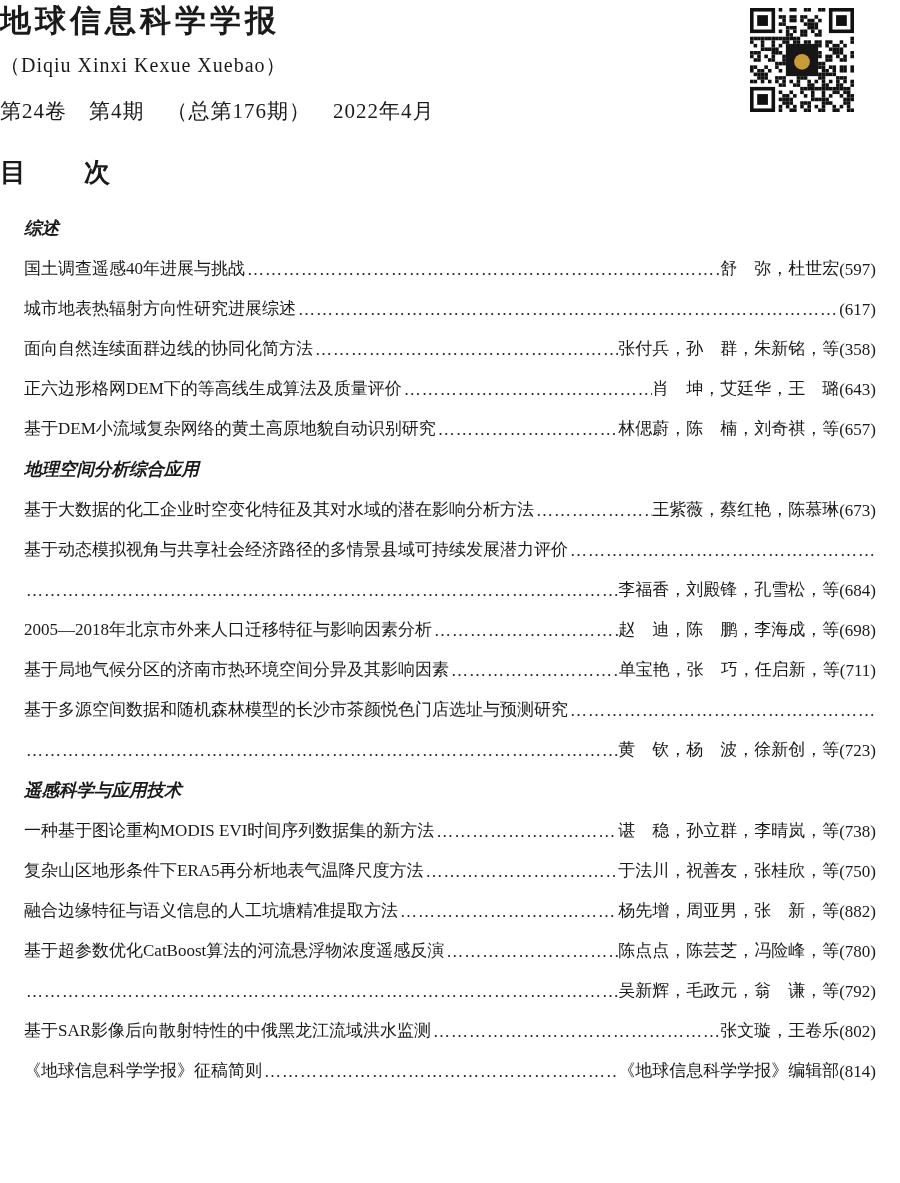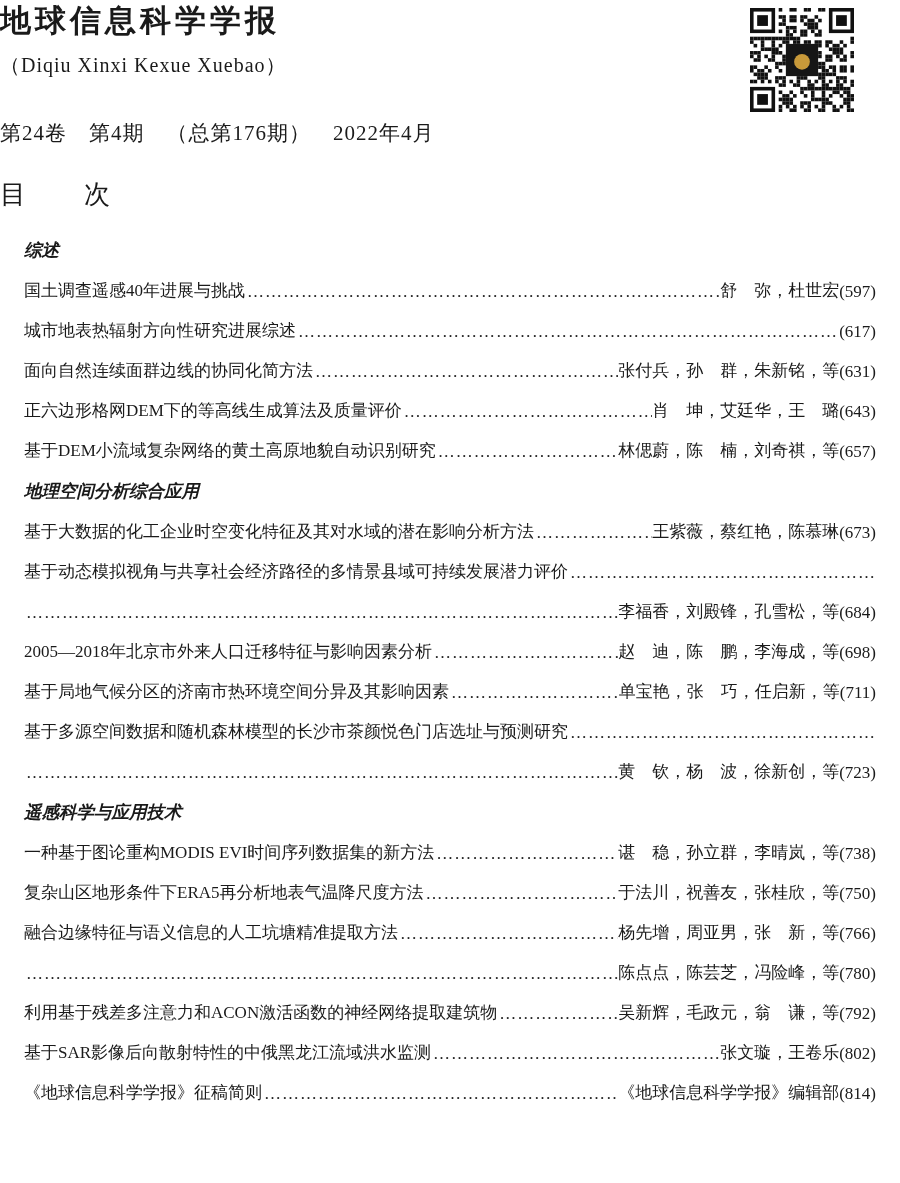--- a/index.html
+++ b/index.html
@@ -11,24 +11,24 @@
     color:#1a1a1a;
     font-family:"Liberation Serif","DejaVu Serif",serif;
     overflow:hidden;
   }
   .header{text-align:left;}
   .journal-title{
     font-family:"Liberation Sans","DejaVu Sans",sans-serif;
     font-weight:bold;font-size:31px;letter-spacing:4px;margin:0;
   }
   .journal-sub{font-weight:normal;font-size:20px;margin-top:10px;letter-spacing:1px;}
-  .issue-line{font-size:21px;margin-top:40px;letter-spacing:1px;}
+  .issue-line{font-size:21px;margin-top:18px;letter-spacing:1px;}
   .toc-heading{
     font-family:"Liberation Sans","DejaVu Sans",sans-serif;
-    font-weight:normal;font-size:26px;margin-top:30px;letter-spacing:2px;
+    font-weight:bold;font-size:26px;margin-top:30px;letter-spacing:2px;
   }
   .toc{width:852px;margin:26px auto 0;}
   .section-header{
     font-family:"Liberation Sans","DejaVu Sans",sans-serif;
     font-weight:bold;font-size:17.5px;margin:6px 0 17px;font-style:italic;
   }
   .entry-line{display:flex;align-items:flex-end;font-size:17px;margin:0 0 17px;}
   .entry-title{white-space:nowrap;}
   .leader{
     flex:1 1 auto;min-width:0;overflow:hidden;white-space:nowrap;
@@ -355,21 +355,21 @@
       </div>
       <div class="entry-line">
         <span class="entry-title">城市地表热辐射方向性研究进展综述</span>
         <span class="leader">……………………………………………………………………………………………………………………………………………………………………………………………………………………</span>
         <span class="page-num">(617)</span>
       </div>
       <div class="entry-line">
         <span class="entry-title">面向自然连续面群边线的协同化简方法</span>
         <span class="leader">……………………………………………………………………………………………………………………………………………………………………………………………………………………</span>
         <span class="authors">张付兵，孙　群，朱新铭，等</span>
-        <span class="page-num">(631)</span>
+        <span class="page-num">(358)</span>
       </div>
       <div class="entry-line">
         <span class="entry-title">正六边形格网DEM下的等高线生成算法及质量评价</span>
         <span class="leader">……………………………………………………………………………………………………………………………………………………………………………………………………………………</span>
         <span class="authors">肖　坤，艾廷华，王　璐</span>
         <span class="page-num">(643)</span>
       </div>
       <div class="entry-line">
         <span class="entry-title">基于DEM小流域复杂网络的黄土高原地貌自动识别研究</span>
         <span class="leader">……………………………………………………………………………………………………………………………………………………………………………………………………………………</span>
@@ -423,29 +423,29 @@
       <div class="entry-line">
         <span class="entry-title">复杂山区地形条件下ERA5再分析地表气温降尺度方法</span>
         <span class="leader">……………………………………………………………………………………………………………………………………………………………………………………………………………………</span>
         <span class="authors">于法川，祝善友，张桂欣，等</span>
         <span class="page-num">(750)</span>
       </div>
       <div class="entry-line">
         <span class="entry-title">融合边缘特征与语义信息的人工坑塘精准提取方法</span>
         <span class="leader">……………………………………………………………………………………………………………………………………………………………………………………………………………………</span>
         <span class="authors">杨先增，周亚男，张　新，等</span>
-        <span class="page-num">(766)</span>
-      </div>
-      <div class="entry-line">
+        <span class="page-num">(882)</span>
+      </div>
+      <div class="entry-line">
+        <span class="entry-title">基于超参数优化CatBoost算法的河流悬浮物浓度遥感反演</span>
         <span class="leader">……………………………………………………………………………………………………………………………………………………………………………………………………………………</span>
         <span class="authors">陈点点，陈芸芝，冯险峰，等</span>
         <span class="page-num">(780)</span>
       </div>
       <div class="entry-line">
-        <span class="entry-title">利用基于残差多注意力和ACON激活函数的神经网络提取建筑物</span>
         <span class="leader">……………………………………………………………………………………………………………………………………………………………………………………………………………………</span>
         <span class="authors">吴新辉，毛政元，翁　谦，等</span>
         <span class="page-num">(792)</span>
       </div>
       <div class="entry-line">
         <span class="entry-title">基于SAR影像后向散射特性的中俄黑龙江流域洪水监测</span>
         <span class="leader">……………………………………………………………………………………………………………………………………………………………………………………………………………………</span>
         <span class="authors">张文璇，王卷乐</span>
         <span class="page-num">(802)</span>
       </div>

